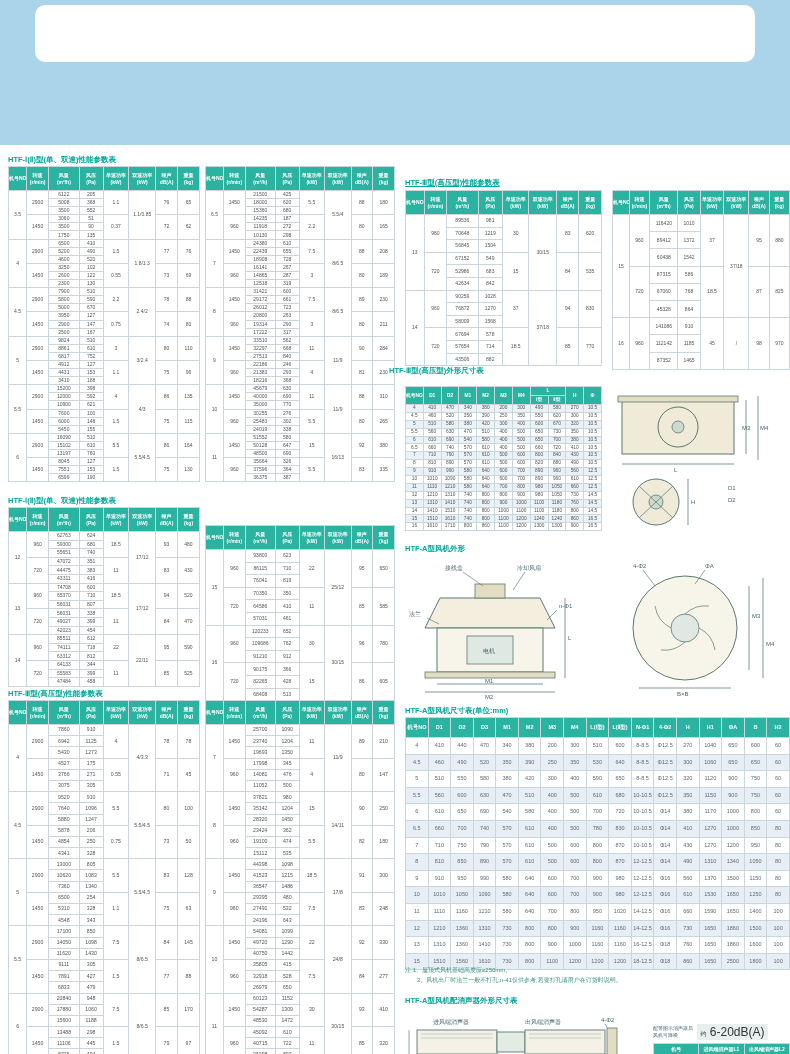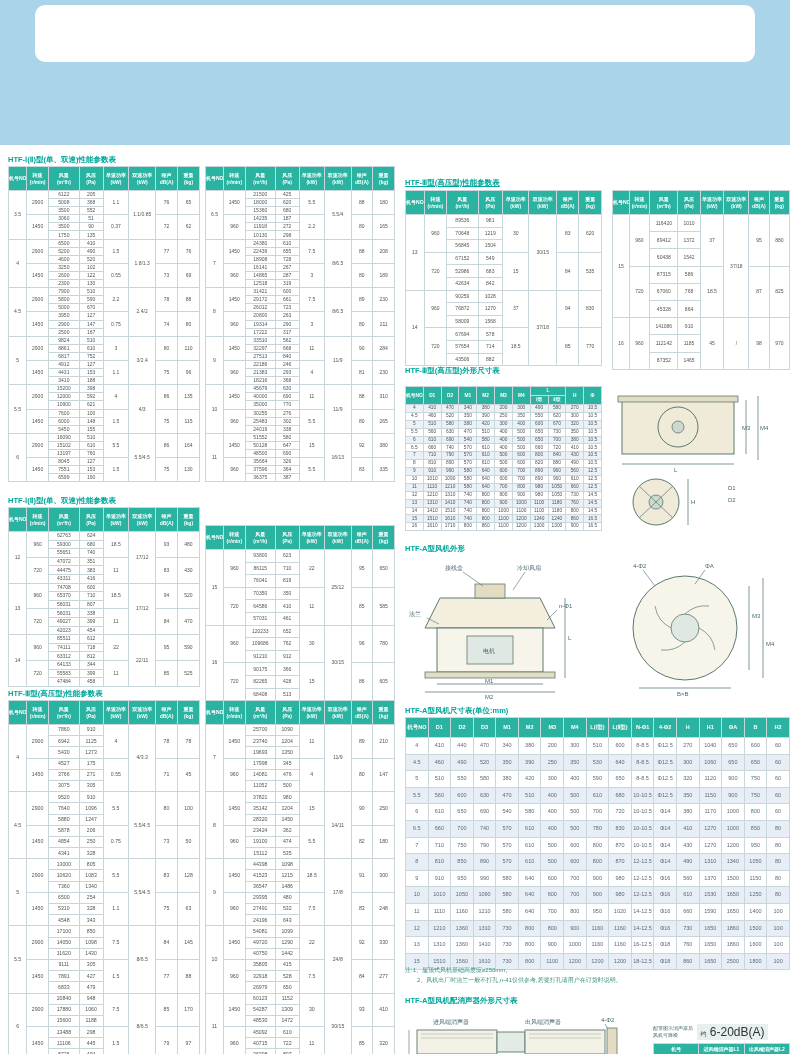--- a/index.html
+++ b/index.html
@@ -909,21 +909,21 @@
             <td>1185</td>
           </tr>
           <tr>
             <td>87352</td>
             <td>1465</td>
           </tr>
         </tbody>
       </table>
     </div>
 
-  <div class="sec-title" style="left:405px; top:366px;">HTF-Ⅲ型(高压型)外形尺寸表</div>
+  <div class="sec-title" style="left:389px; top:366px;">HTF-Ⅲ型(高压型)外形尺寸表</div>
   <div class="tbl-wrap dim1" style="left:405px; top:386px; width:197px;" id="g1">
       <table>
         <thead>
           <tr>
             <th rowspan="2">机号NO</th>
             <th rowspan="2">D1</th>
             <th rowspan="2">D2</th>
             <th rowspan="2">M1</th>
             <th rowspan="2">M2</th>
             <th rowspan="2">M3</th>

